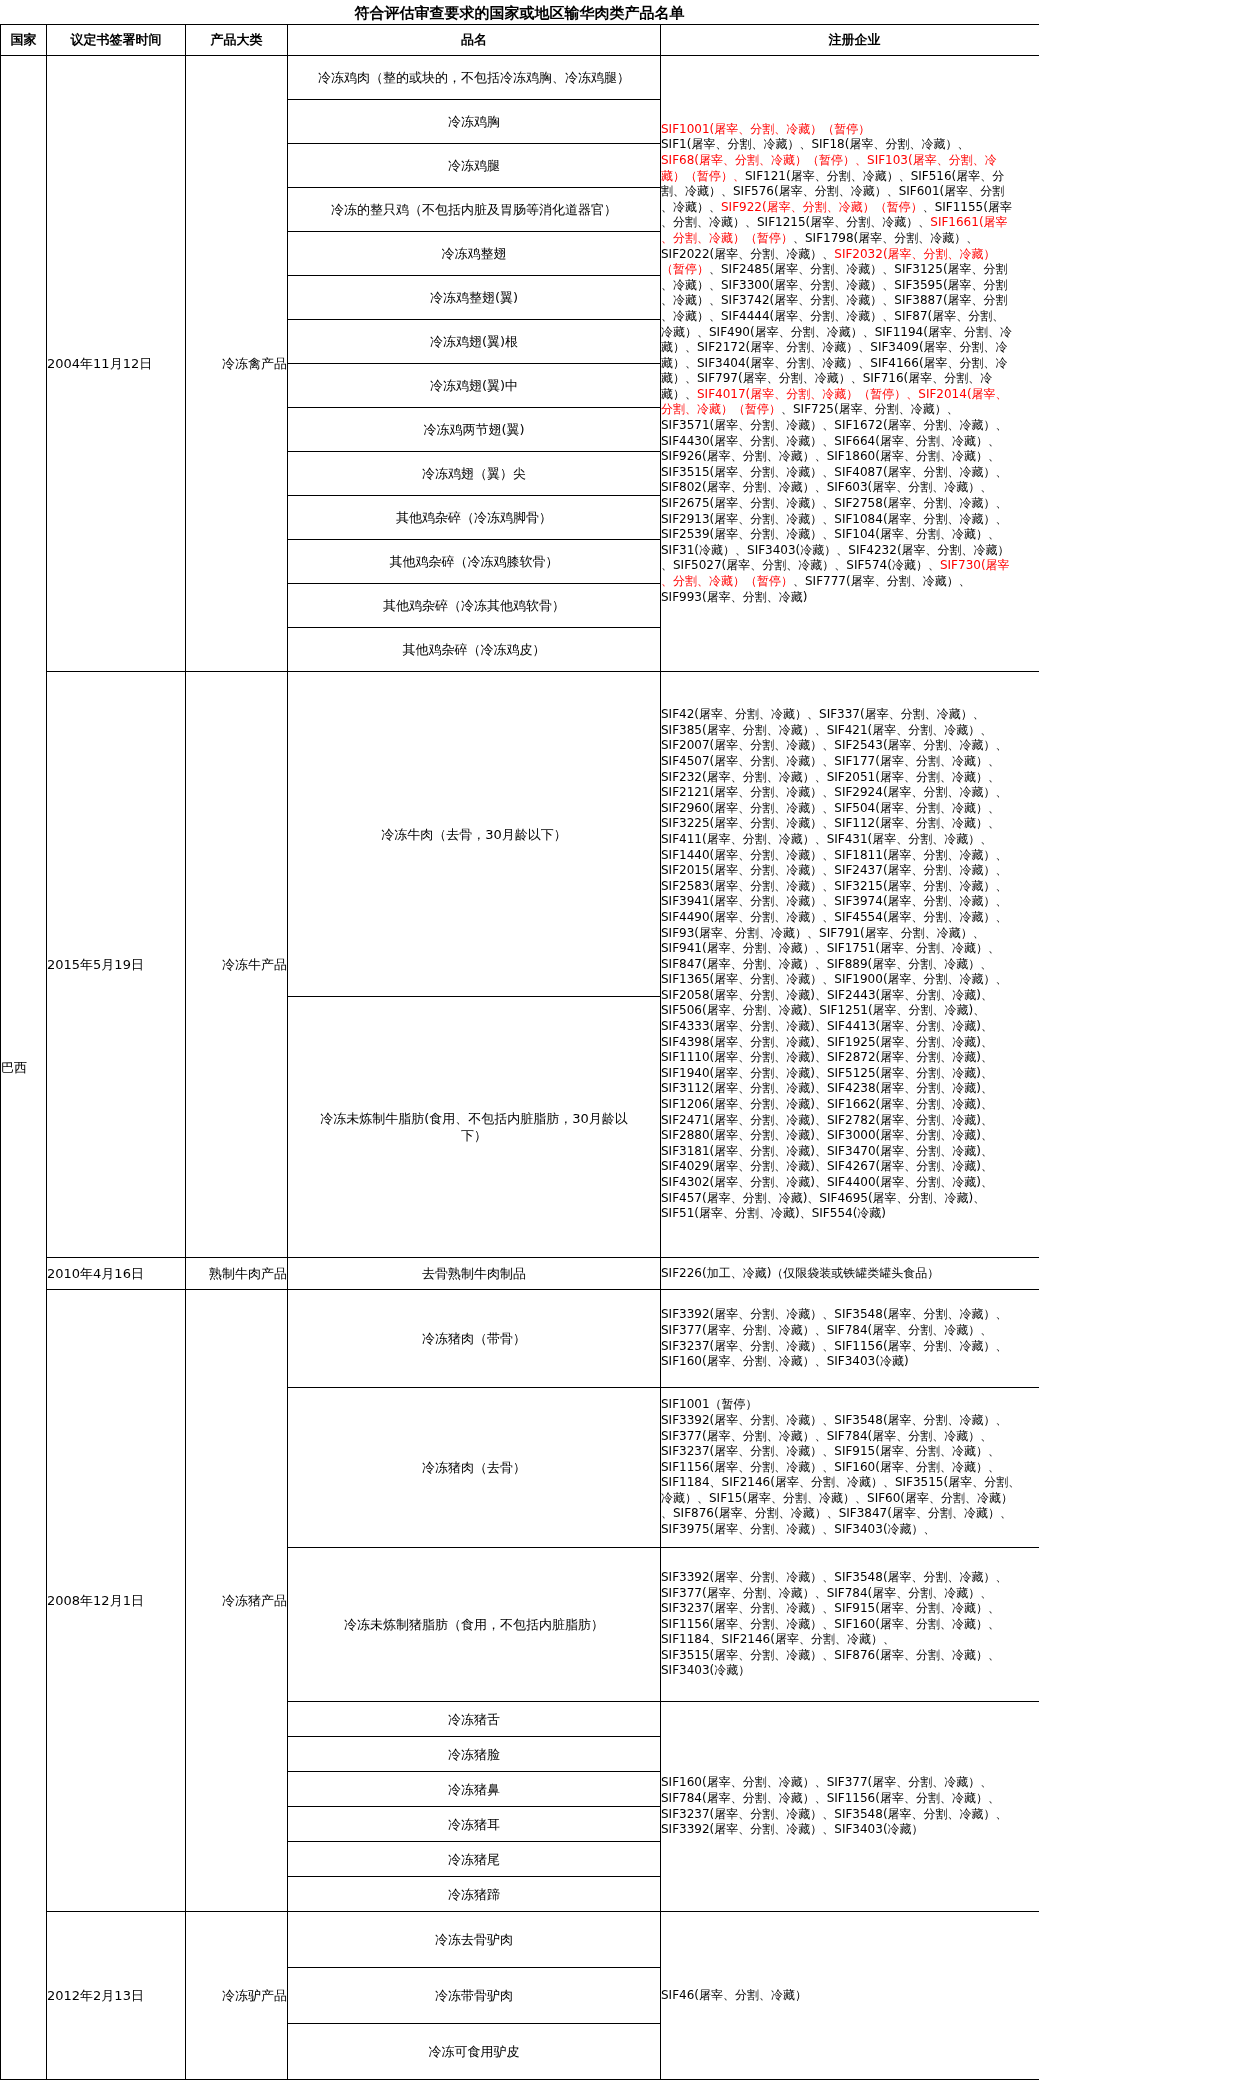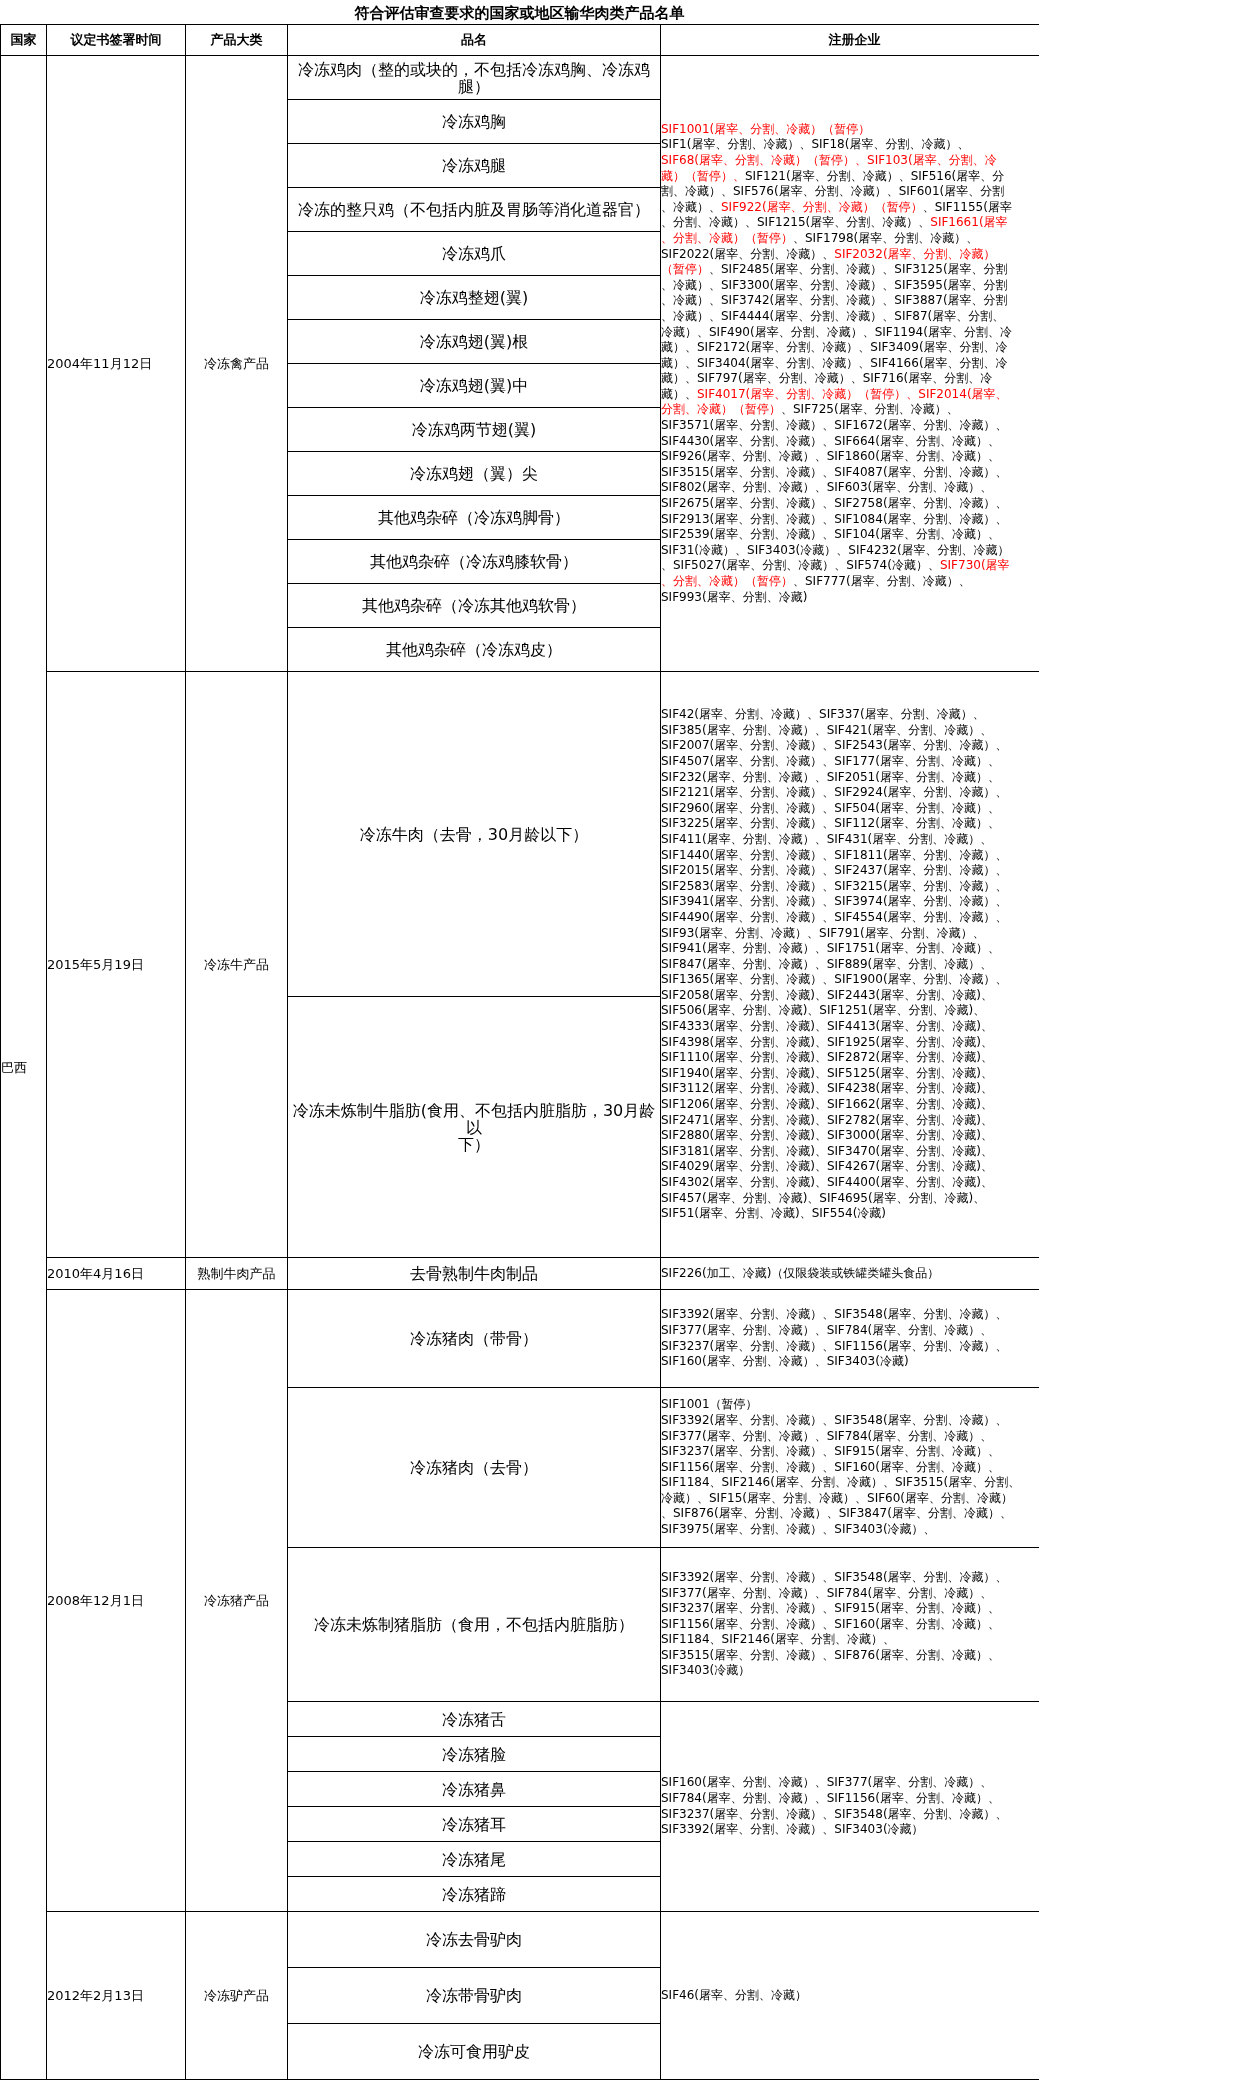--- a/index.html
+++ b/index.html
@@ -4,22 +4,22 @@
 <style>
   html,body{margin:0;padding:0;background:#ffffff;}
   .page{width:1039px;height:2080px;background:#fff;font-family:"DejaVu Sans",sans-serif;color:#000;overflow:hidden;}
   .title{height:24px;line-height:26px;text-align:center;font-size:15px;font-weight:bold;}
   table.main{border-collapse:collapse;table-layout:fixed;width:1253px;border-radius:19px;}
   table.main th, table.main td{border:1px solid #000;padding:0;overflow:hidden;}
   th{font-size:13px;font-weight:bold;text-align:center;vertical-align:middle;height:30px;}
   td{vertical-align:middle;}
   td.country{ text-align:left;font-size:13px;}
   td.date{text-align:left;font-size:13px;}
-  td.cat{text-align:center;font-size:13px;}
-  td.pname{text-align:center;font-size:16px;padding:2px 6px;white-space:pre-line;line-height:17px;}
+  td.cat{text-align:right;font-size:13px;}
+  td.pname{text-align:center;font-size:13px;padding:2px 6px;white-space:pre-line;line-height:17px;}
   td.ent{font-size:12px;line-height:15.6px;text-align:left;padding:2px 4px;}
   td.status{font-size:13px;}
   .ent .red{color:#FF0000;font-weight:normal;}
   .ent div{white-space:normal;}
 </style>
 </head>
 <body>
 
 <div class="page">
   <div class="title">符合评估审查要求的国家或地区输华肉类产品名单</div>
@@ -87,21 +87,21 @@
       <tr style="height:44px">
           <td class="pname">冷冻鸡胸</td>
         </tr>
       <tr style="height:44px">
           <td class="pname">冷冻鸡腿</td>
         </tr>
       <tr style="height:44px">
           <td class="pname">冷冻的整只鸡（不包括内脏及胃肠等消化道器官）</td>
         </tr>
       <tr style="height:44px">
-          <td class="pname">冷冻鸡爪</td>
+          <td class="pname">冷冻鸡整翅</td>
         </tr>
       <tr style="height:44px">
           <td class="pname">冷冻鸡整翅(翼)</td>
         </tr>
       <tr style="height:44px">
           <td class="pname">冷冻鸡翅(翼)根</td>
         </tr>
       <tr style="height:44px">
           <td class="pname">冷冻鸡翅(翼)中</td>
         </tr>

